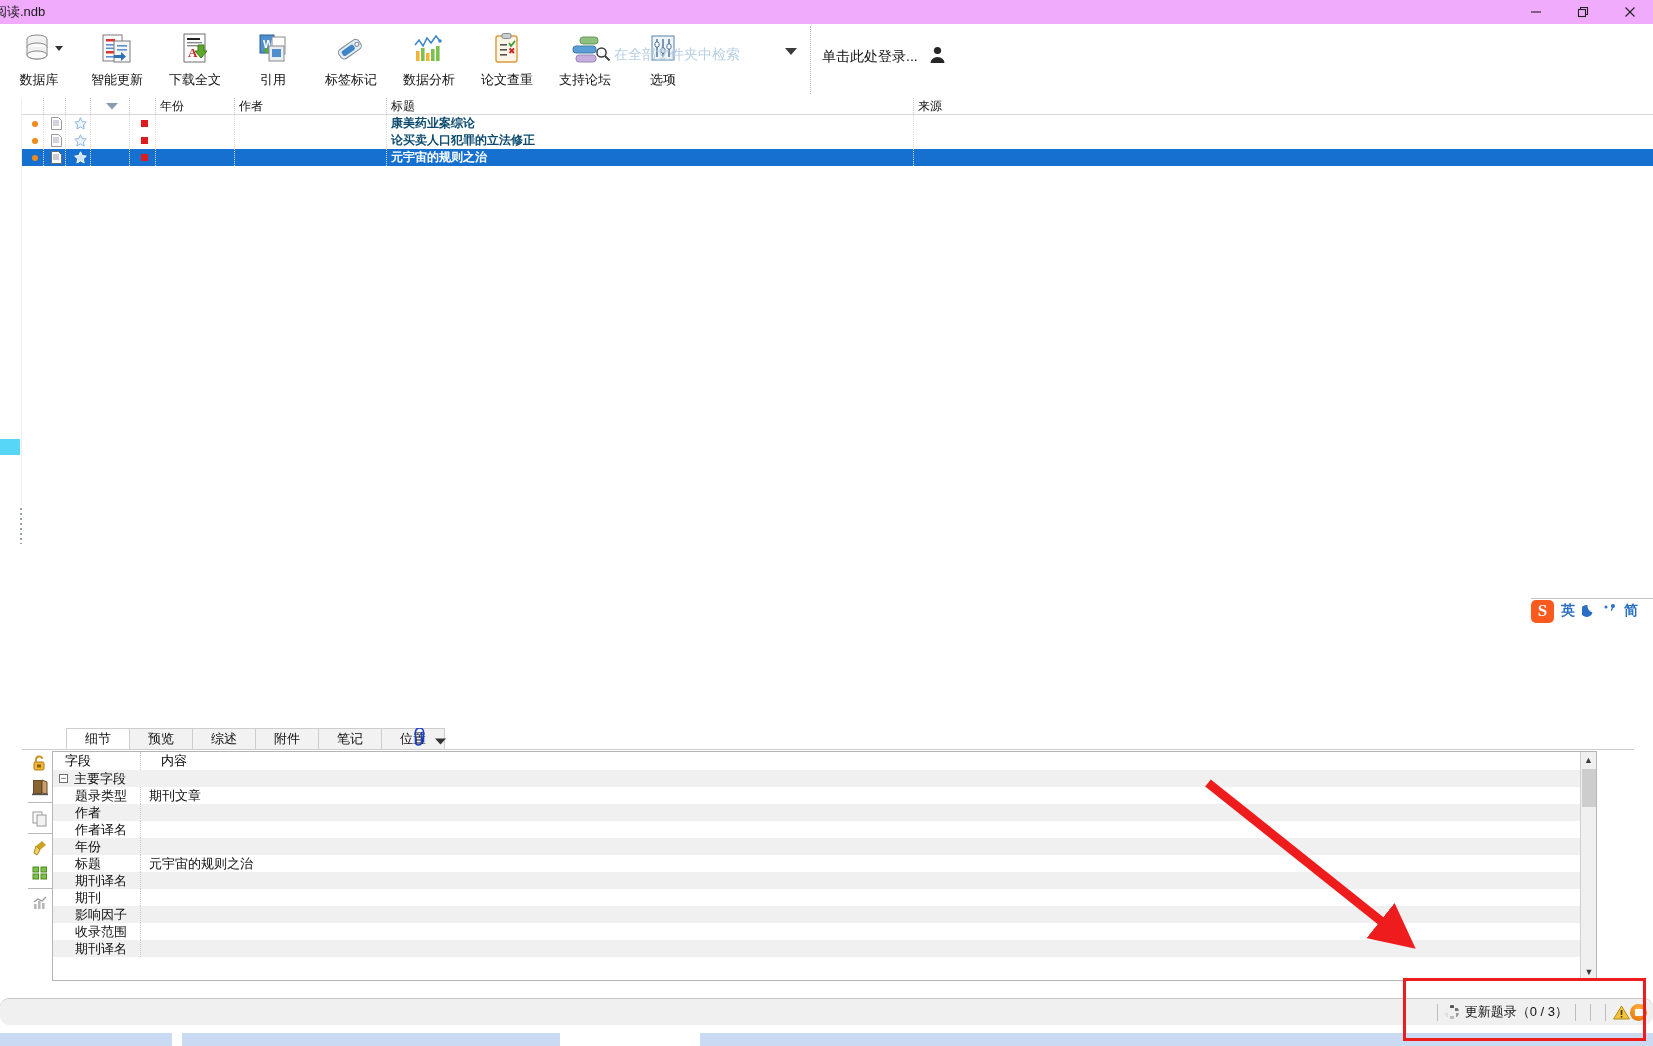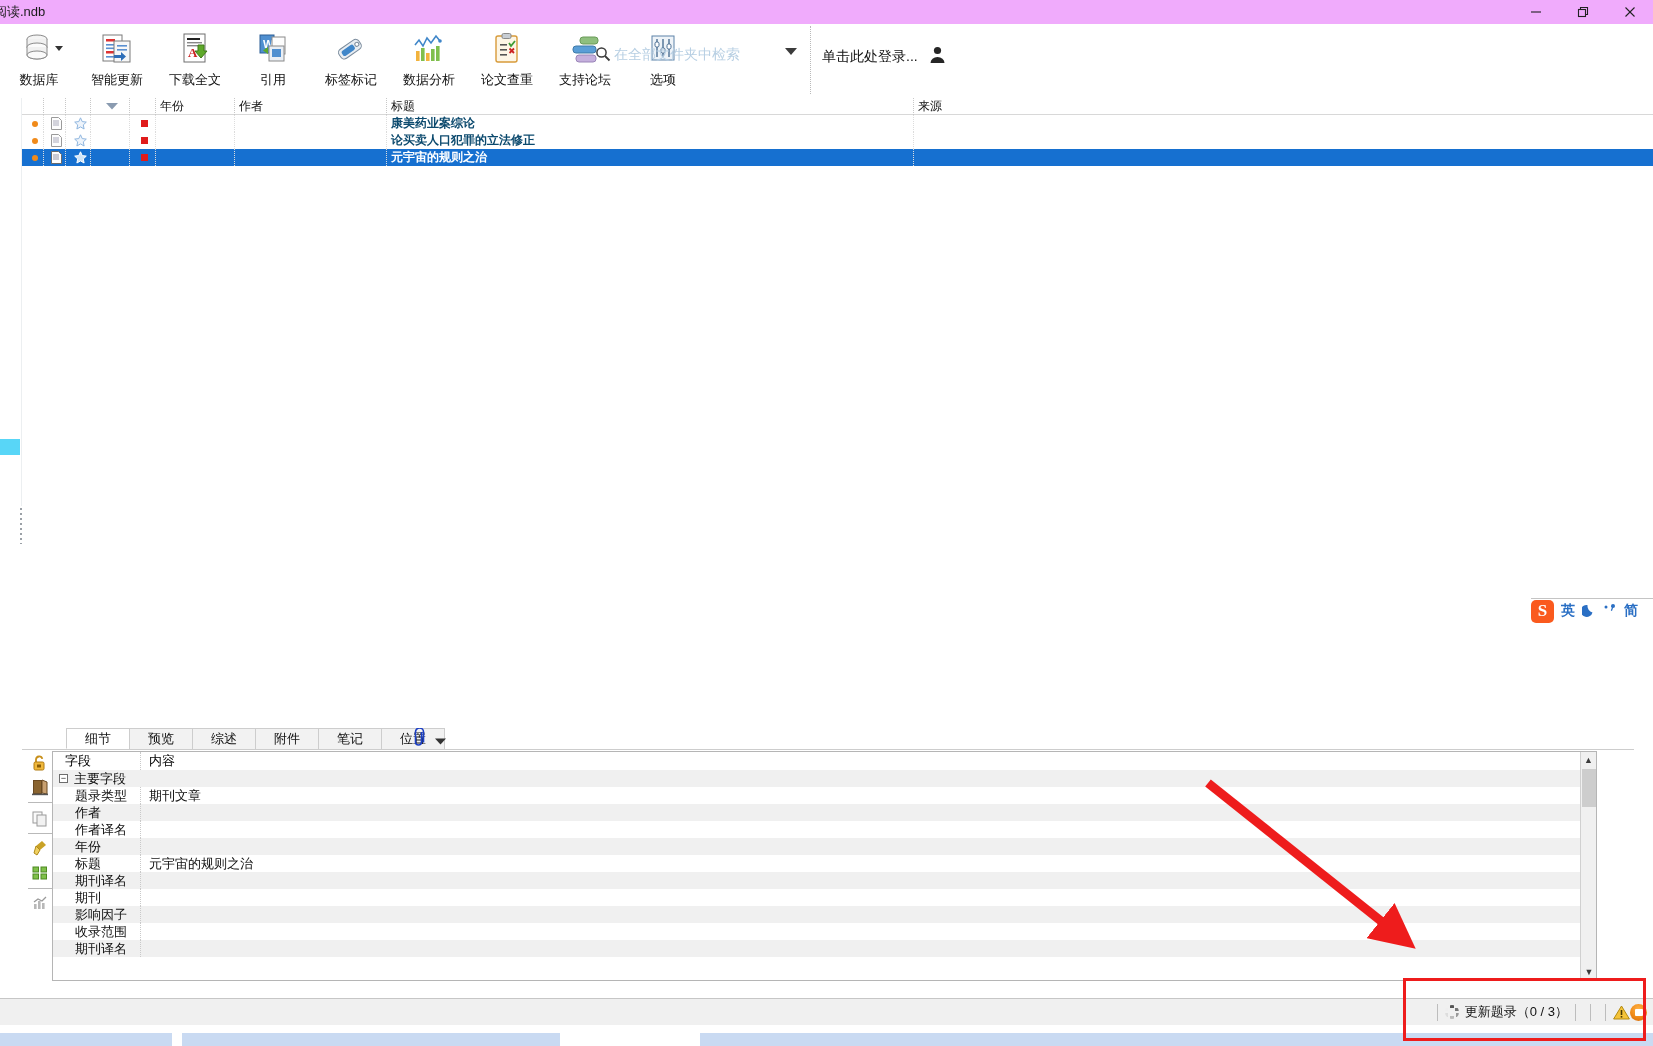--- a/index.html
+++ b/index.html
@@ -152,21 +152,21 @@
   }
   .railicon { width:22px;height:22px; display:flex; align-items:center; justify-content:center; }
   .railsep { width:24px; height:1px; background:#b9b9b9; }
 
   
   .fieldgrid {
     position:absolute; left:52px; top:28px; width:1545px; height:230px;
     border:1px solid #b5b5b5; background:#fff; overflow:hidden;
   }
   .fg-head { height:18px; display:flex; align-items:center; font-size:13px;
-             background:#ffffff; border-bottom:1px solid #ffffff; }
+             background:#ffffff; border-bottom:1px solid #ffffff;gap:12px; }
   .fg-head .c1 { width:88px; padding-left:12px; border-right:1px dotted #c9c9c9; height:18px; display:flex; align-items:center; }
   .fg-head .c2 { padding-left:8px; }
   .fg-row { height:17px; display:flex; align-items:center; font-size:13px; color:#111; }
   .fg-row:nth-child(even) { background:#f0f0f0; }
   .fg-row .fn { width:88px; padding-left:22px; height:17px; display:flex; align-items:center;
                 border-right:1px dotted #c9c9c9; }
   .fg-row .fv { padding-left:8px; }
   .fg-row.group .fn { padding-left:6px; font-weight:normal; }
   .expander {
     width:9px;height:9px;border:1px solid #6d6d6d;display:inline-flex;
@@ -178,21 +178,21 @@
     background:#f0f0f0; border-left:1px solid #d0d0d0;
   }
   .fg-scroll .arrow { height:16px; display:flex; align-items:center; justify-content:center; font-size:9px; color:#3b3b3b; }
   .fg-scroll .thumb { position:absolute; top:17px; left:1px; width:14px; height:38px; background:#cdcdcd; }
   .fg-scroll .arrow.bot { position:absolute; bottom:0; left:0; width:16px; }
 
   
   .statusbar {
     position:absolute; left:0; top:998px; width:1653px; height:27px;
     background:#f0f0f0; border-top:1px solid #c6c6c6;
-    display:flex; align-items:center; justify-content:flex-end; padding-right:6px; gap:0;
+    display:flex; align-items:center; justify-content:flex-end; padding-right:6px; gap:0;border-radius:9px;
   }
   .sb-sep { width:1px; height:17px; background:#bdbdbd; margin:0 7px; }
   .sb-item { display:flex; align-items:center; gap:6px; font-size:13px; color:#111; }
   .spinner {
     width:14px;height:14px;border-radius:50%;
     background:
       radial-gradient(circle 2px at 7px 1.5px,#555 99%,transparent 100%),
       radial-gradient(circle 2px at 12px 4.5px,#777 99%,transparent 100%),
       radial-gradient(circle 2px at 12.5px 10px,#999 99%,transparent 100%),
       radial-gradient(circle 2px at 7px 12.5px,#bbb 99%,transparent 100%),

